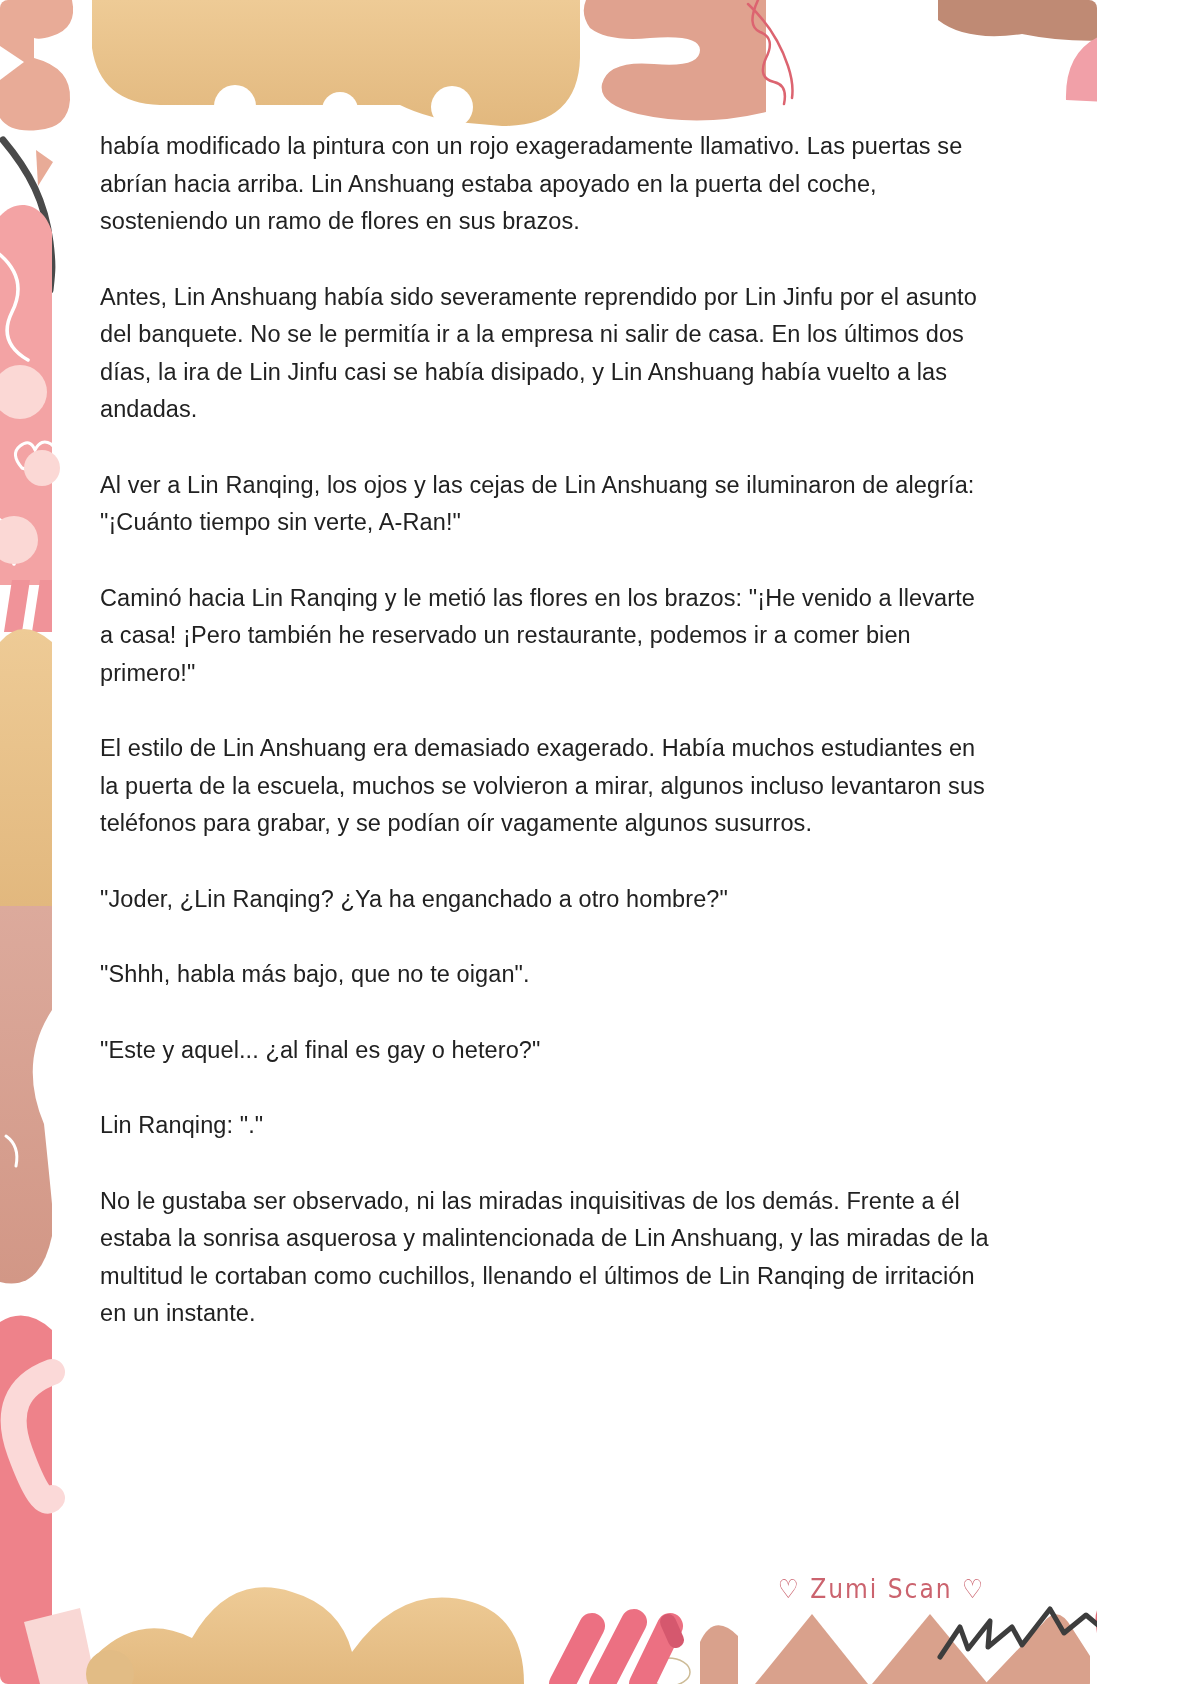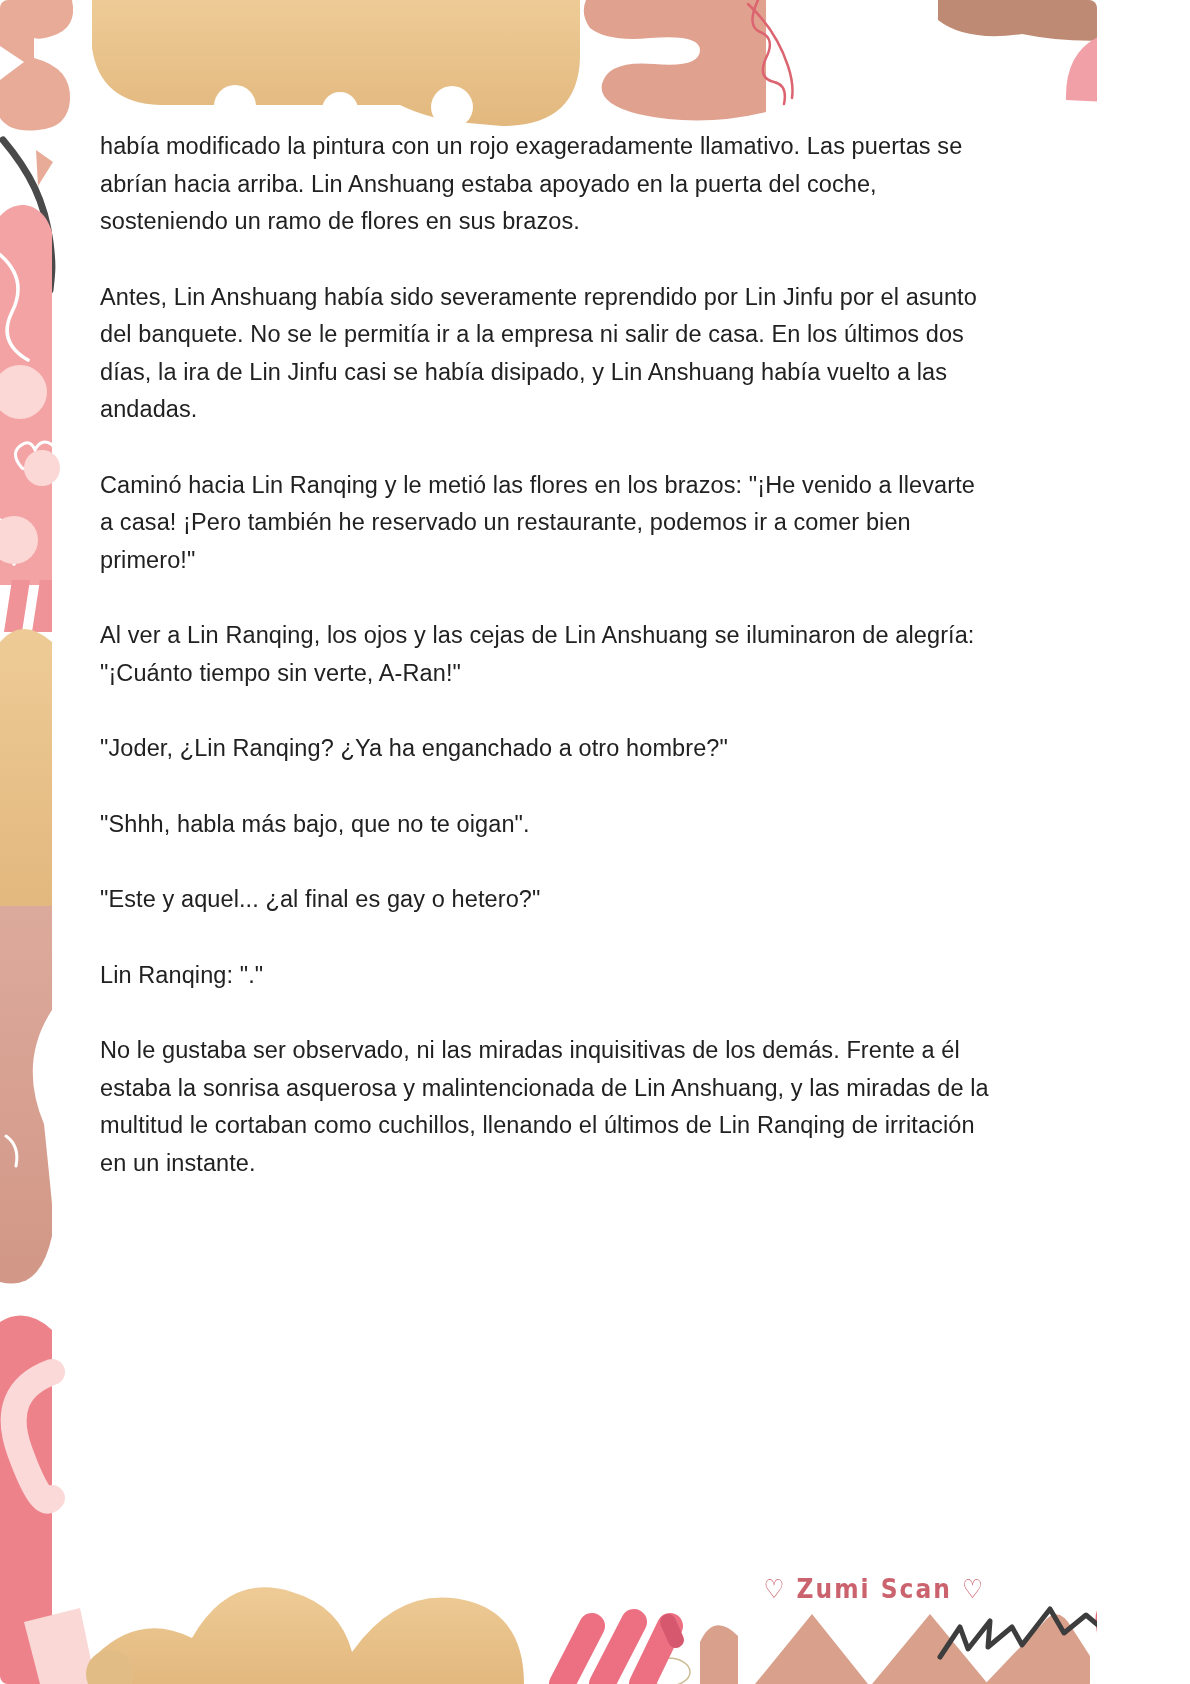--- a/index.html
+++ b/index.html
@@ -12,21 +12,20 @@
     position:absolute; left:100px; top:128px; width:890px;
     font-size:23.5px; line-height:37.5px; color:#212121;
     letter-spacing:0.1px;
   }
   .text-block p{ margin:0 0 38px 0; padding:0; }
   .credit{
     position:absolute; top:1574px; right:112px;
     font-family:"DejaVu Sans", sans-serif;
     font-size:26px; color:#cb636e; letter-spacing:2px;
     font-stretch:condensed;
-    font-weight:bold;
   }
 </style>
 </head>
 <body>
 
 <div class="page">
 
   <svg class="art" viewBox="0 0 1190 1684" aria-hidden="true">
     <defs>
       <linearGradient id="goldV" x1="0" y1="0" x2="0" y2="1">
@@ -138,22 +137,23 @@
       <path d="M755,1684 L812,1614 L868,1684 Z"></path>
       <path d="M872,1684 L930,1614 L988,1684 Z"></path>
       <path d="M985,1684 L1044,1622 Q1058,1604 1072,1628 L1090,1656 L1090,1684 Z"></path>
     </g>
     <path d="M940,1657 l20,-30 l8,22 l22,-28 l-2,26 l24,-20 l10,18 l28,-36 l14,24 l22,-18 l12,10" stroke="#3d3d3d" stroke-width="5" fill="none" stroke-linejoin="round" stroke-linecap="round"></path>
   </svg>
 
   <div class="text-block">
     <p>había modificado la pintura con un rojo exageradamente llamativo. Las puertas se abrían hacia arriba. Lin Anshuang estaba apoyado en la puerta del coche, sosteniendo un ramo de flores en sus brazos.</p>
     <p>Antes, Lin Anshuang había sido severamente reprendido por Lin Jinfu por el asunto del banquete. No se le permitía ir a la empresa ni salir de casa. En los últimos dos días, la ira de Lin Jinfu casi se había disipado, y Lin Anshuang había vuelto a las andadas.</p>
+    <p>Al ver a Lin Ranqing, los ojos y las cejas de Lin Anshuang se iluminaron de alegría: "¡Cuánto tiempo sin verte, A-Ran!"</p>
     <p>Caminó hacia Lin Ranqing y le metió las flores en los brazos: "¡He venido a llevarte a casa! ¡Pero también he reservado un restaurante, podemos ir a comer bien primero!"</p>
-    <p>Al ver a Lin Ranqing, los ojos y las cejas de Lin Anshuang se iluminaron de alegría: "¡Cuánto tiempo sin verte, A-Ran!"</p>
+    <p>El estilo de Lin Anshuang era demasiado exagerado. Había muchos estudiantes en la puerta de la escuela, muchos se volvieron a mirar, algunos incluso levantaron sus teléfonos para grabar, y se podían oír vagamente algunos susurros.</p>
     <p>"Joder, ¿Lin Ranqing? ¿Ya ha enganchado a otro hombre?"</p>
     <p>"Shhh, habla más bajo, que no te oigan".</p>
     <p>"Este y aquel... ¿al final es gay o hetero?"</p>
     <p>Lin Ranqing: "."</p>
     <p>No le gustaba ser observado, ni las miradas inquisitivas de los demás. Frente a él estaba la sonrisa asquerosa y malintencionada de Lin Anshuang, y las miradas de la multitud le cortaban como cuchillos, llenando el últimos de Lin Ranqing de irritación en un instante.</p>
   </div>
 
   <div class="credit">♡ Zumi Scan ♡</div>
 
 </div>

